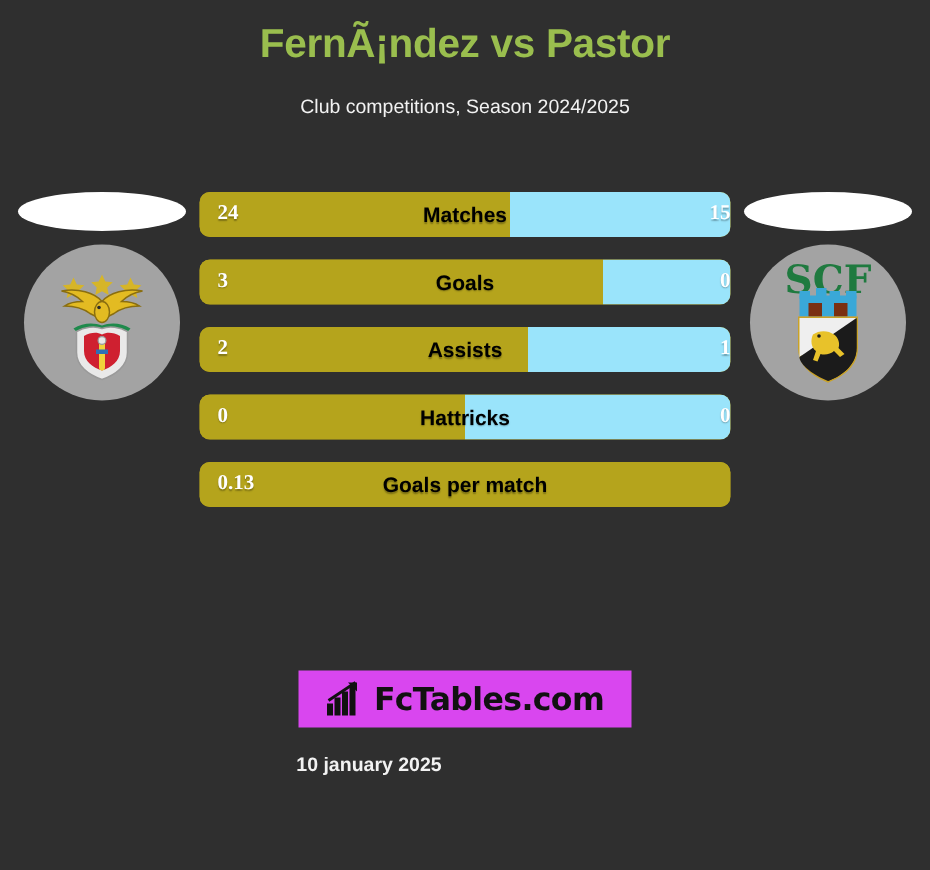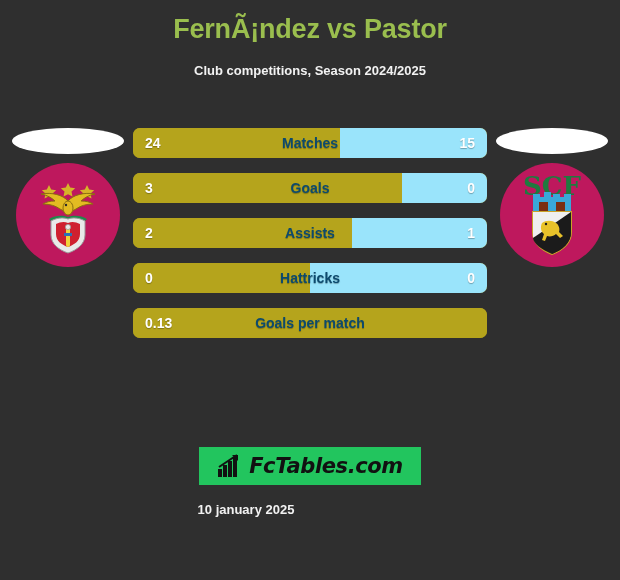--- a/index.html
+++ b/index.html
@@ -33,29 +33,29 @@
     white-space: nowrap;
   }
   .subtitle {
     position: absolute;
     top: 63px;
     left: 0;
     width: 620px;
     text-align: center;
     color: #f2f2f2;
     font-size: 13px;
-    font-weight: bold;
+    font-weight: normal;
   }
   
   .crest {
     position: absolute;
     width: 104px;
     height: 104px;
     border-radius: 50%;
-    background: #be185d;
+    background: #a3a3a3;
     top: 163px;
     overflow: hidden;
     text-align: right;
   }
   .crest.left  { left: 16px; }
   .crest.right { left: 500px; }
 
   .shine {
     position: absolute;
     top: 128px;
@@ -93,50 +93,49 @@
   .fill-away {
     position: absolute;
     right: 0; top: 0; bottom: 0;
     background: #9ae4fb;
   }
   .row-label {
     position: absolute;
     left: 0; right: 0; top: 0;
     line-height: 30px;
     text-align: center;
-    color: #0c4a6e;
+    color: #000000;
     font-size: 14px;
     font-weight: bold;
     text-shadow: 0 1px 1px rgba(0,0,0,0.30);
   }
   .val {
     position: absolute;
     top: 0;
     line-height: 30px;
     color: #ffffff;
     font-size: 14px;
     font-weight: bold;
     text-shadow: 0 1px 1px rgba(0,0,0,0.30);
   }
-  .val.home { left: 12px; }
-  .val.away { right: 12px; }
+  .val.home { left: 12px; font-family: Liberation Serif, serif; }
+  .val.away { right: 0; font-family: Liberation Serif, serif; }
 
   
   .brand {
     position: absolute;
     left: 199px;
     top: 447px;
     width: 222px;
     height: 38px;
-    background: #22c55e;
+    background: #d946ef;
     display: flex;
     align-items: center;
     justify-content: center;
     gap: 6px;
-    font-style: italic;
   }
   .brand-icon { display: block; }
   .brand-text {
     color: #111111;
     font-size: 21px;
     font-weight: bold;
     letter-spacing: -0.4px;
     font-family: "DejaVu Sans", sans-serif;
   }
   .date {

